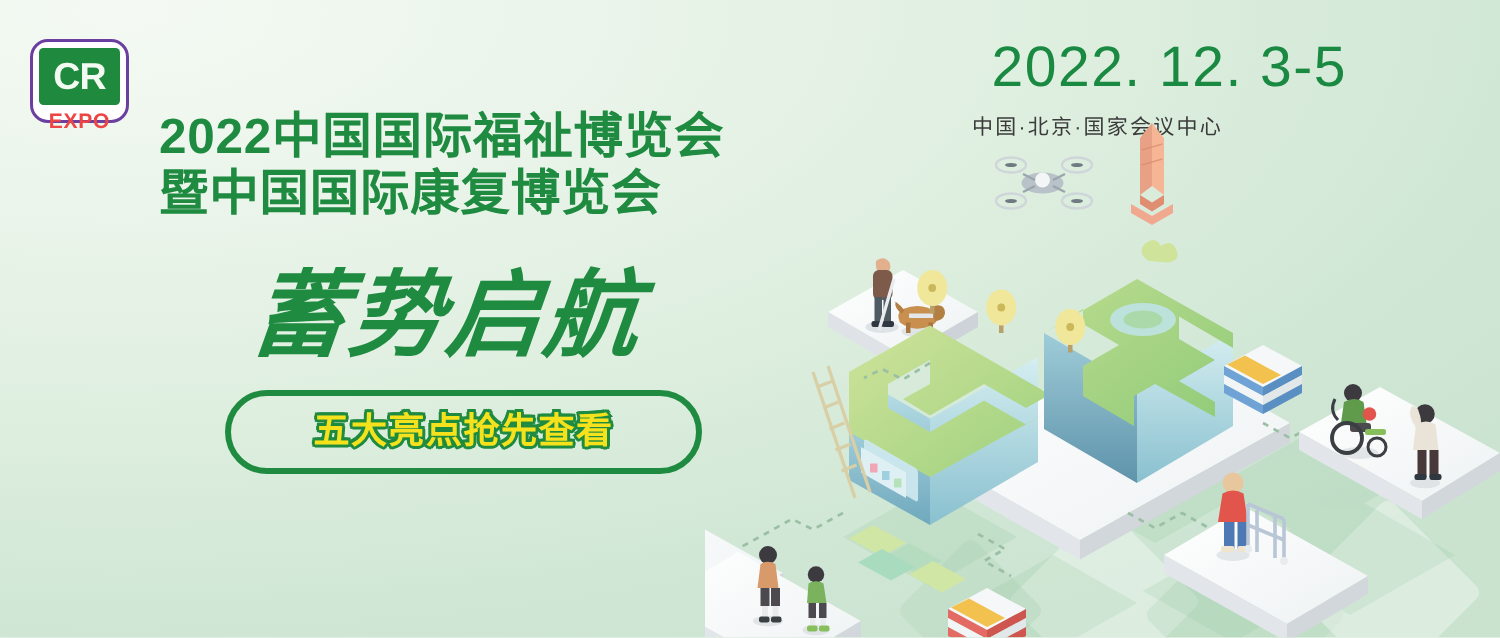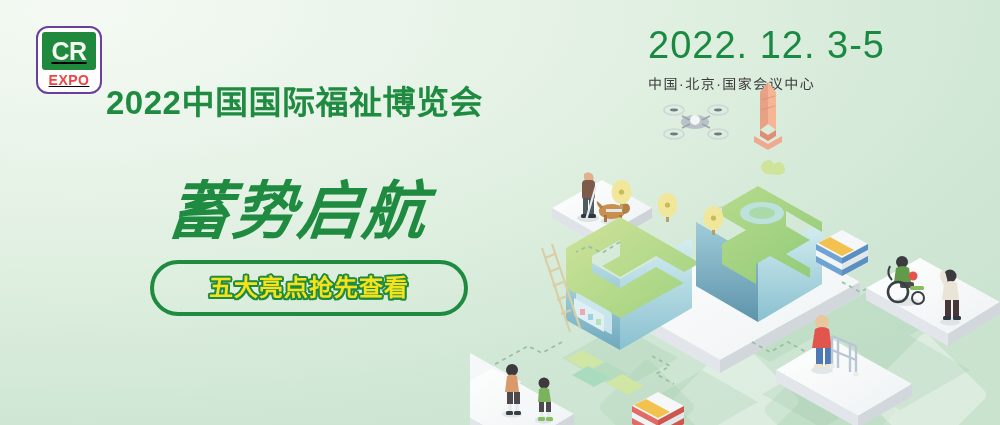--- a/index.html
+++ b/index.html
@@ -12,31 +12,31 @@
   #banner{
     position:relative;width:1000px;height:425px;overflow:hidden;
     background:
       radial-gradient(120% 120% at 8% 2%, #f4faf3 0%, #eaf4ea 28%, #ddeede 55%, #cfe6d4 82%, #c9e3cf 100%);
   }
   
   .diamond{position:absolute;background:rgba(255,255,255,0.35);transform:rotate(45deg);border-radius:6px;pointer-events:none;}
   .diamond.dark{background:rgba(173,207,180,0.28);}
 
   
-  #logo{position:absolute;left:36px;top:26px;width:66px;height:68px;
+  #logo{position:absolute;left:20px;top:26px;width:66px;height:56px;
         border:2px solid #6b3fa0;border-radius:12px;background:#ffffff;
-        box-sizing:border-box;padding:4px;text-decoration:underline;}
+        box-sizing:border-box;padding:4px;}
   #logo .cr-box{width:100%;height:38px;background:#1f8a3d;border-radius:3px;
         display:flex;align-items:center;justify-content:center;}
   #logo .cr-text{color:#f2faf2;font-weight:bold;font-size:25px;letter-spacing:-0.5px;line-height:1;}
   #logo .expo-text{display:block;text-align:center;color:#ef4444;font-weight:bold;
         font-size:14px;letter-spacing:0.5px;margin-top:3px;line-height:1;}
 
   
-  #headline{position:absolute;left:106px;top:84px;width:440px;}
+  #headline{position:absolute;left:106px;top:72px;width:440px;}
   .title-line{
     color:#1e8b40;font-weight:bold;font-size:33px;line-height:38px;
     letter-spacing:0.5px;white-space:nowrap;
     font-family:"Liberation Sans","DejaVu Sans",sans-serif;
   }
   #slogan{
     position:absolute;left:168px;top:178px;
     color:#1e8b40;font-weight:bold;font-size:63px;line-height:66px;
     font-style:italic;letter-spacing:2px;white-space:nowrap;
     transform:skewX(-6deg);
@@ -51,21 +51,21 @@
     color:#f5e21c;white-space:nowrap;
     -webkit-text-stroke:3px #1e8b40;
     paint-order:stroke fill;
     text-shadow:
       2px 0 0 #1e8b40, -2px 0 0 #1e8b40, 0 2px 0 #1e8b40, 0 -2px 0 #1e8b40,
       1.5px 1.5px 0 #1e8b40, -1.5px 1.5px 0 #1e8b40, 1.5px -1.5px 0 #1e8b40, -1.5px -1.5px 0 #1e8b40;
   }
 
   
   #date-block{position:absolute;left:648px;top:24px;width:250px;text-align:left;}
-  #event-date{color:#1a8a42;font-size:38px;line-height:42px;letter-spacing:1px;white-space:nowrap;}
+  #event-date{color:#1a8a42;font-size:38px;line-height:42px;letter-spacing:1px;white-space:nowrap;text-align:right;}
   #event-venue{color:#3b3b3b;font-size:14px;line-height:24px;letter-spacing:1.5px;margin-top:6px;white-space:nowrap;}
 
   
   #illustration{position:absolute;left:470px;top:70px;width:530px;height:355px;}
   #illustration svg{display:block;width:100%;height:100%;}
 </style>
 </head>
 <body>
 
 <div id="banner">
@@ -77,20 +77,21 @@
 
   <div id="logo">
     <div class="cr-box">
       <span class="cr-text">CR</span>
     </div>
     <span class="expo-text">EXPO</span>
   </div>
 
   <div id="headline">
     <div class="title-line">2022中国国际福祉博览会</div>
+    <div class="title-line">暨中国国际康复博览会</div>
   </div>
 
   <div id="slogan">蓄势启航</div>
 
   <div id="highlight-pill">
     <span id="highlight-text">五大亮点抢先查看</span>
   </div>
 
   <div id="date-block">
     <div id="event-date">2022. 12. 3-5</div>

